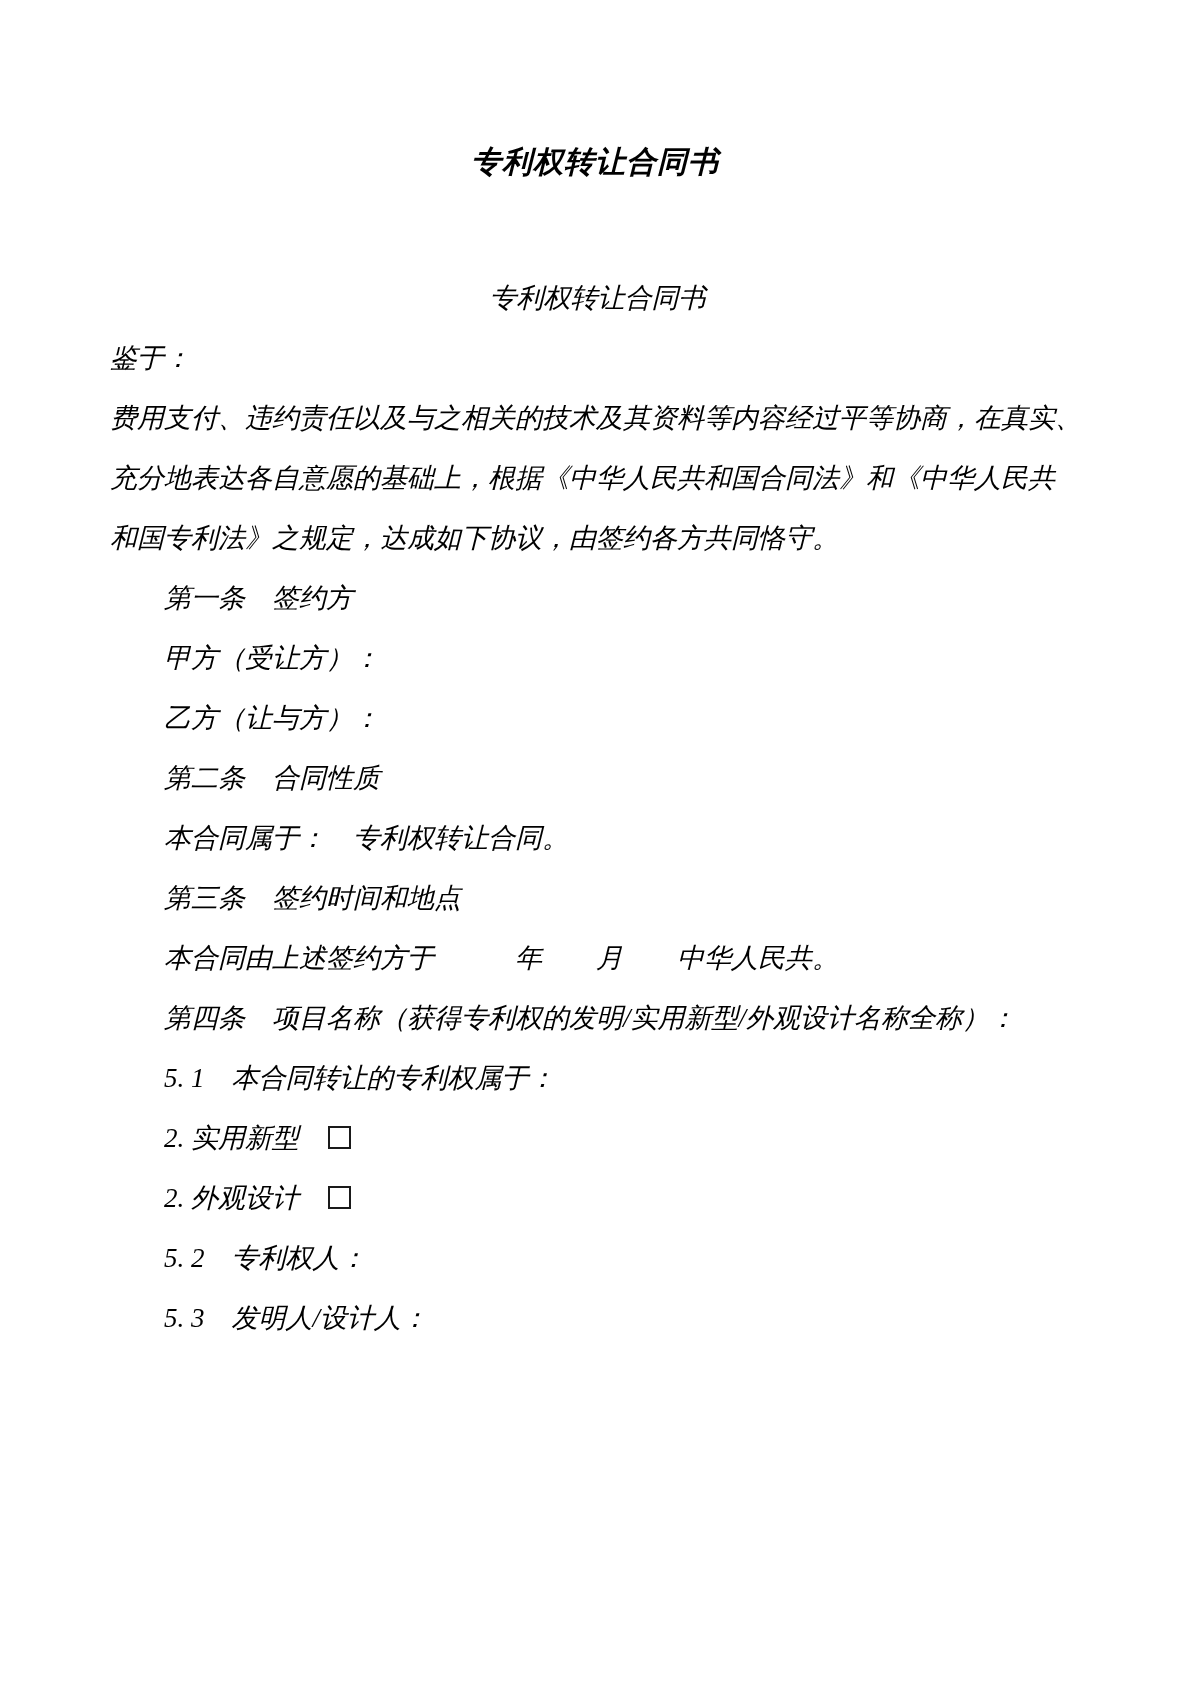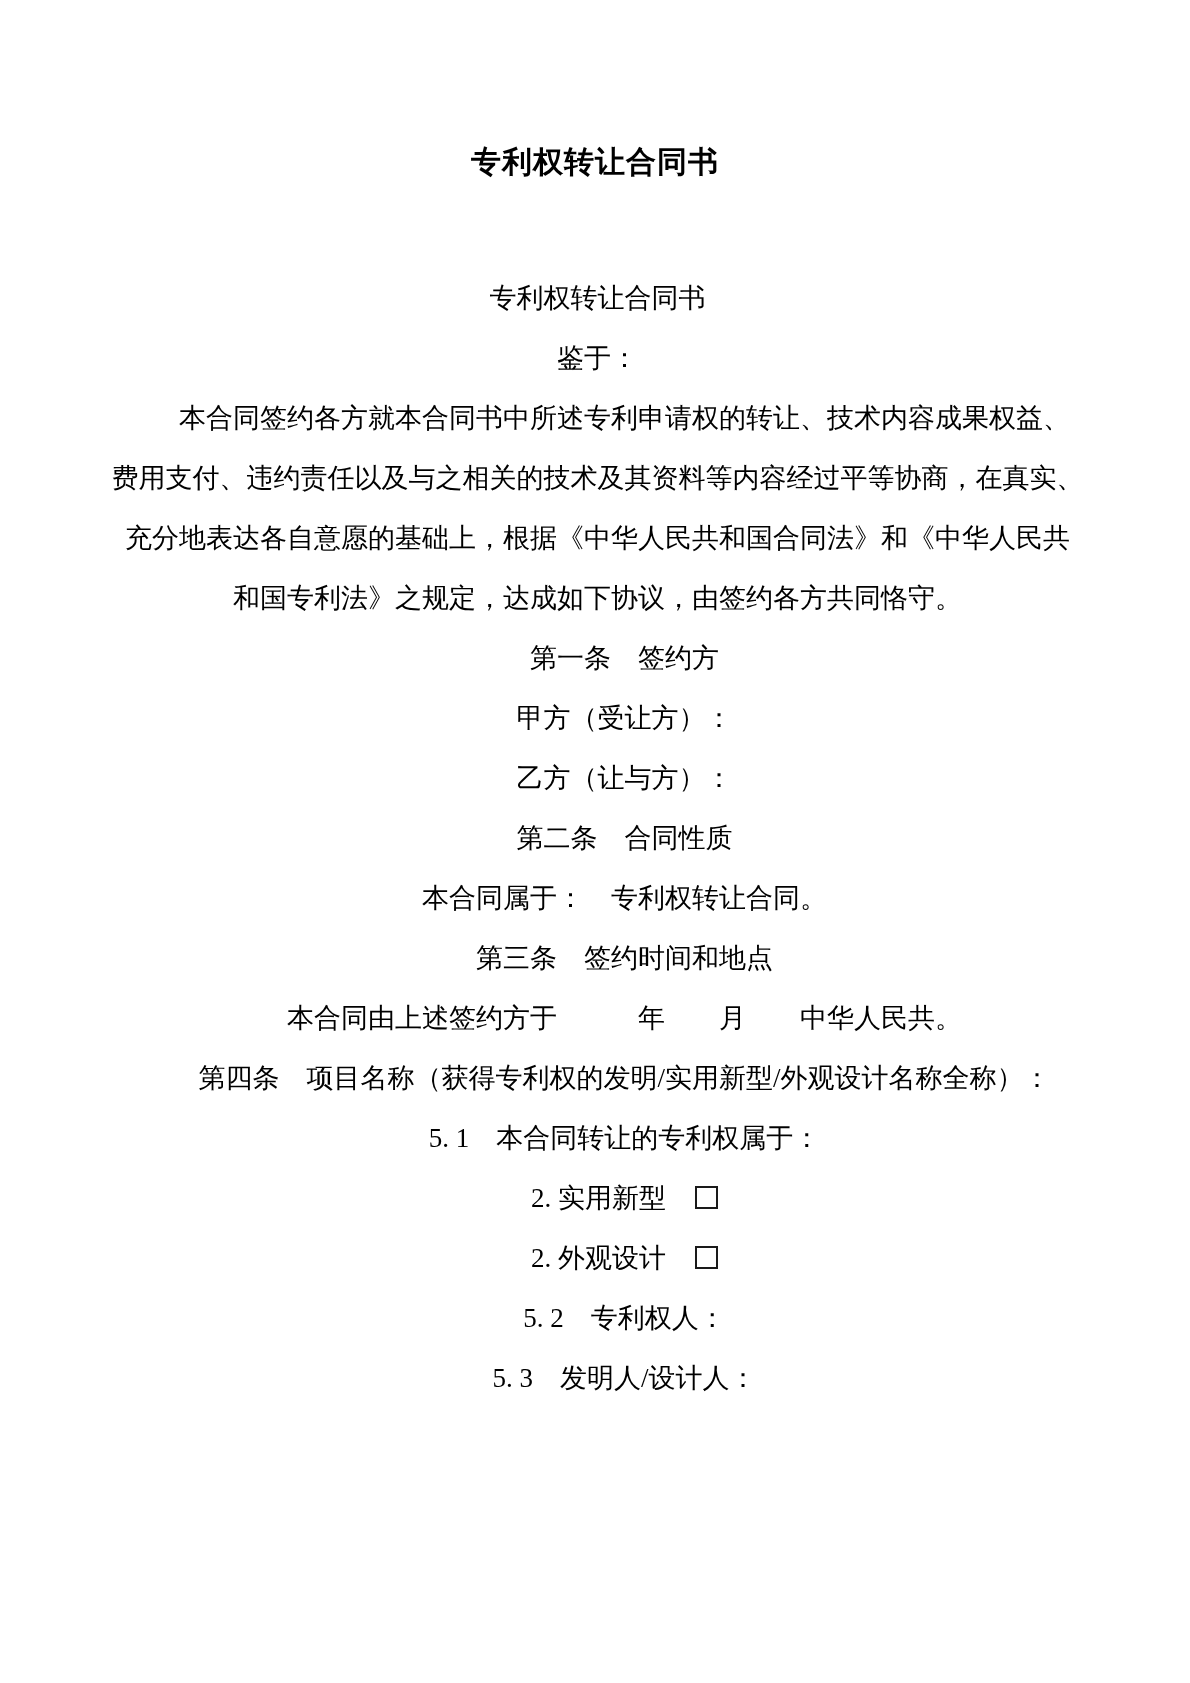--- a/index.html
+++ b/index.html
@@ -7,20 +7,21 @@
     padding: 0;
     background: #ffffff;
   }
   .page {
     position: relative;
     width: 1190px;
     height: 1683px;
     background: #ffffff;
     color: #000000;
     overflow: hidden;
+    font-style: italic;
   }
   .doc-title {
     position: absolute;
     top: 141px;
     left: 0;
     width: 100%;
     margin: 0;
     text-align: center;
     font-family: "Liberation Sans", "DejaVu Sans", sans-serif;
     font-weight: 700;
@@ -33,21 +34,20 @@
     top: 268px;
     left: 110px;
     width: 975px;
     font-family: "Liberation Serif", "DejaVu Serif", serif;
     font-size: 27px;
     line-height: 60px;
   }
   .line {
     margin: 0;
     white-space: nowrap;
-    text-align: center;
   }
   .center {
     text-align: center;
   }
   .indent {
     text-indent: 2em;
   }
   .checkbox {
     display: inline-block;
     width: 23px;
@@ -65,21 +65,20 @@
 <div class="page">
 
   <h1 class="doc-title">专利权转让合同书</h1>
 
   <div class="content">
 
     <p class="line center">专利权转让合同书</p>
 
     <p class="line">鉴于：</p>
 
-    <p class="line indent">本合同签约各方就本合同书中所述专利申请权的转让、技术内容成果权益、</p>
     <p class="line">费用支付、违约责任以及与之相关的技术及其资料等内容经过平等协商，在真实、</p>
     <p class="line">充分地表达各自意愿的基础上，根据《中华人民共和国合同法》和《中华人民共</p>
     <p class="line">和国专利法》之规定，达成如下协议，由签约各方共同恪守。</p>
 
     <p class="line indent">第一条　签约方</p>
 
     <p class="line indent">甲方（受让方）：</p>
 
     <p class="line indent">乙方（让与方）：</p>
 

